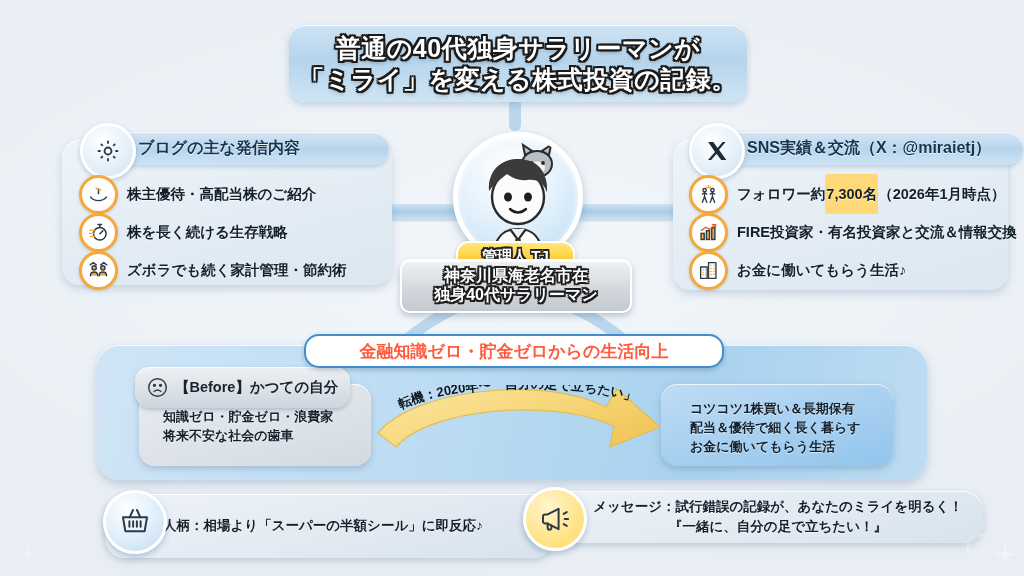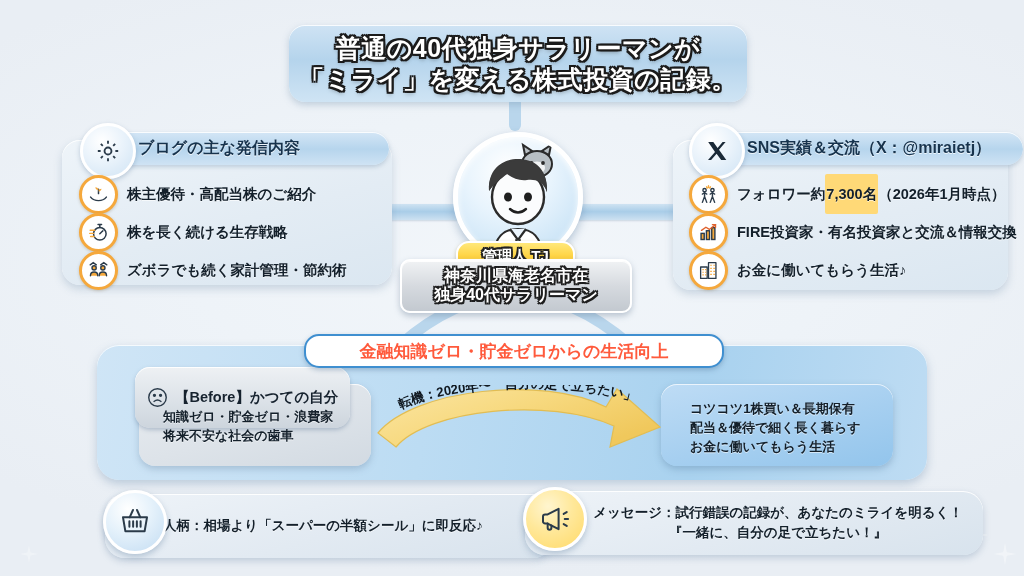--- a/index.html
+++ b/index.html
@@ -141,21 +141,21 @@
     background:linear-gradient(165deg,#e9edf1 0%,#dde3e9 55%,#d2dae2 100%);
     box-shadow:0 3px 7px rgba(100,125,155,.35), inset 0 1px 0 rgba(255,255,255,.85);
   }
   .after-box{
     left:661px;top:384px;width:232px;height:82px;
     background:linear-gradient(165deg,#bedcf5 0%,#a6cff0 55%,#93c5ec 100%);
     box-shadow:0 3px 7px rgba(90,125,160,.38), inset 0 1px 0 rgba(255,255,255,.7);
   }
   .ba-head{
     position:absolute;height:29px;border-radius:15px;display:flex;align-items:center;gap:7px;
-    padding:16px 12px;
+    padding:6px 12px;
   }
   .before-head{
     left:135px;top:367px;
     background:linear-gradient(180deg,#eef1f4 0%,#dce2e8 55%,#cdd5dd 100%);
     box-shadow:0 2px 4px rgba(100,125,155,.4), inset 0 1px 0 rgba(255,255,255,.9);
   }
   .after-head{
     left:676px;top:367px;
     background:linear-gradient(180deg,#ffe884 0%,#ffd64c 55%,#ffe27a 100%);
     box-shadow:0 2px 4px rgba(140,115,45,.4), inset 0 1px 0 rgba(255,255,255,.8);
@@ -177,21 +177,21 @@
   }
 
   
   .bot-pill{
     position:absolute;border-radius:20px;display:flex;align-items:center;
     background:linear-gradient(165deg,#eef3f8 0%,#e2eaf2 55%,#d8e3ed 100%);
     box-shadow:0 3px 7px rgba(105,135,165,.32), inset 0 1px 0 rgba(255,255,255,.9);
     padding-left:58px;
   }
   .bot-left{left:105px;top:494px;width:390px;height:64px;}
-  .bot-right{left:525px;top:491px;width:400px;height:64px;justify-content:center;}
+  .bot-right{left:525px;top:491px;width:400px;height:52px;justify-content:center;}
   .bot-ic{
     position:absolute;left:-2px;top:-4px;width:58px;height:58px;border-radius:50%;
     border:3.5px solid #ffffff;
     box-shadow:0 3px 6px rgba(100,130,160,.4);
     display:flex;align-items:center;justify-content:center;
   }
   .bot-ic.blue{background:radial-gradient(circle at 38% 28%,#ffffff 0%,#e6f2fb 42%,#c2dcf2 100%);}
   .bot-ic.yellow{background:radial-gradient(circle at 38% 28%,#fff5cf 0%,#ffe89a 45%,#ffd967 100%);}
   .bot-tx{
     font-size:13.5px;font-weight:bold;color:#14202b;line-height:1.5;

